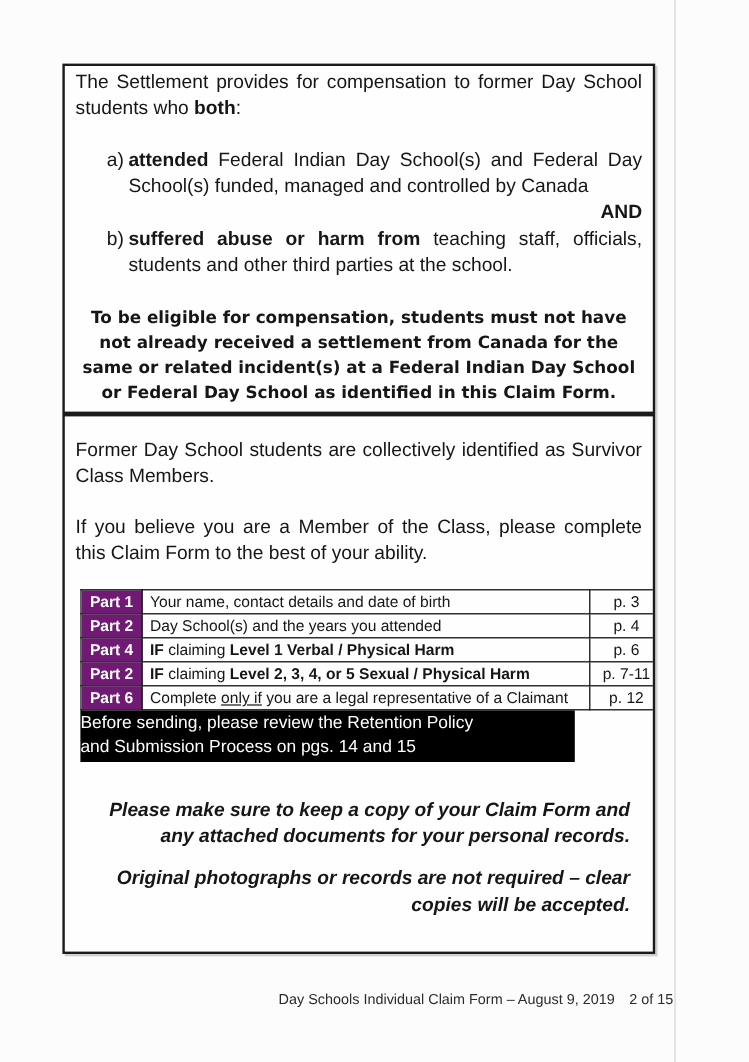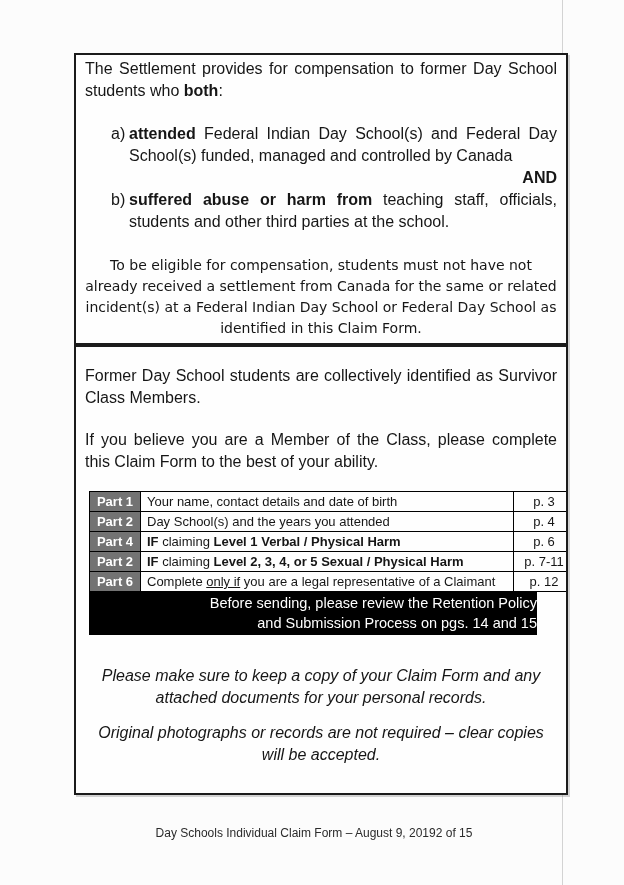--- a/index.html
+++ b/index.html
@@ -10,21 +10,21 @@
     color: #161616;
     position: relative;
     overflow: hidden;
   }
   .page-edge {
     position: absolute; left: 562px; top: 0;
     width: 1px; height: 885px;
     background: #d3d3d3;
   }
   .box {
-    position: absolute; left: 74px; width: 494px;
+    position: absolute; left: 52px; width: 494px;
     box-sizing: border-box;
     border: 2px solid #1b1b1b;
     background: #fefefe;
     box-shadow: 2px 2px 0 rgba(130,130,130,0.35);
     overflow: hidden;
   }
   #settlement-box { top: 53px; height: 292px; padding: 3px 9px 0 9px; }
   #class-member-box { top: 345px; height: 450px; padding: 2px 9px 17px 9px; }
 
   p { margin: 0; }
@@ -42,65 +42,66 @@
   .list-marker { position: absolute; left: 26px; }
   .and-line {
     font-size: 16px; line-height: 22px;
     font-weight: bold; text-align: right;
   }
   .eligibility-text {
     margin-top: 22px;
     font-family: "DejaVu Sans", sans-serif;
     font-size: 14px; line-height: 21px;
     text-align: center;
+    font-weight: bold;
   }
   .para1 { margin-top: 16px; }
   .para2 { margin-top: 20px; }
 
   table.parts-table {
     border-collapse: collapse;
     width: 476px;
     margin: 18px 0 0 4px;
     table-layout: fixed;
   }
   .parts-table td {
     border: 1px solid #000;
     font-size: 13px; line-height: 15px;
     padding: 2px 6px;
     white-space: nowrap; overflow: hidden;
   }
   td.part-cell {
-    background: #737373; color: #fff;
+    background: #701a75; color: #fff;
     font-weight: bold; text-align: center;
     width: 46px; padding: 2px 2px;
   }
   td.desc-cell { width: 360px; }
   td.page-cell { width: 48px; text-align: center; }
 
   .retention-banner {
-    width: 448px; margin-left: 4px;
+    width: 412px; margin-left: 4px;
     box-sizing: border-box;
     background: #000; color: #fff;
-    text-align: right;
+    text-align: left;
     font-size: 14.5px; line-height: 20px;
     padding: 1px 0 2px 0;
   }
   .note {
-    font-weight: normal; font-style: italic;
-    text-align: center;
+    font-weight: bold; font-style: italic;
+    text-align: right;
     font-size: 16px; line-height: 22px;
     margin: 30px 10px 0 10px;
   }
   .note2 { margin-top: 13px; }
 
   .footer {
     position: absolute; top: 826px;
     left: 67px; right: 63px;
-    display: flex; justify-content: center;
-    font-size: 12px; color: #2b2b2b;
+    display: flex; justify-content: flex-end;
+    font-size: 12px; color: #2b2b2b; gap: 12px;
   }
 </style>
 </head>
 <body>
 
 <div class="page-edge"></div>
 
 <div class="box" id="settlement-box">
   <p class="body-text"><span>The Settlement provides for compensation to former Day School students who </span><span style="font-weight: bold;">both</span><span>:</span></p>
   <div class="criteria-list">

